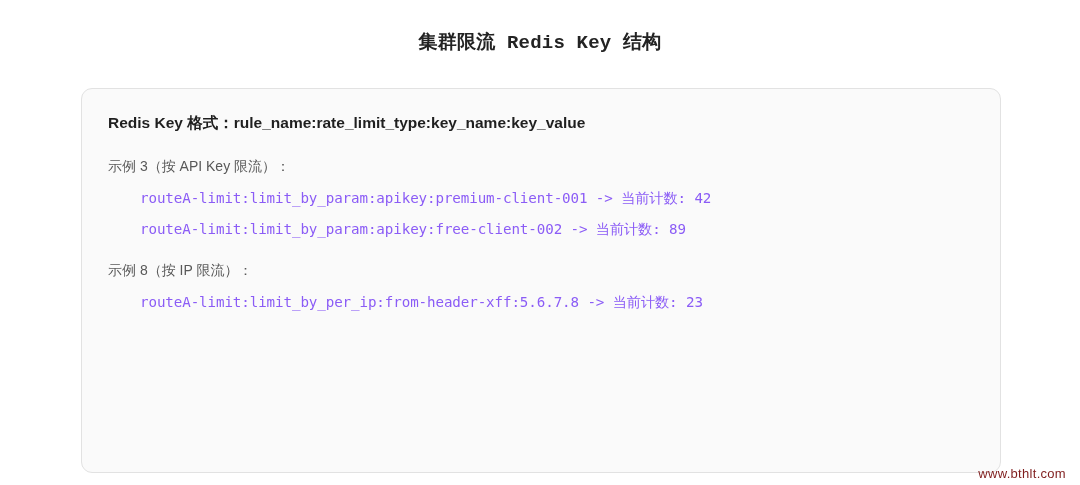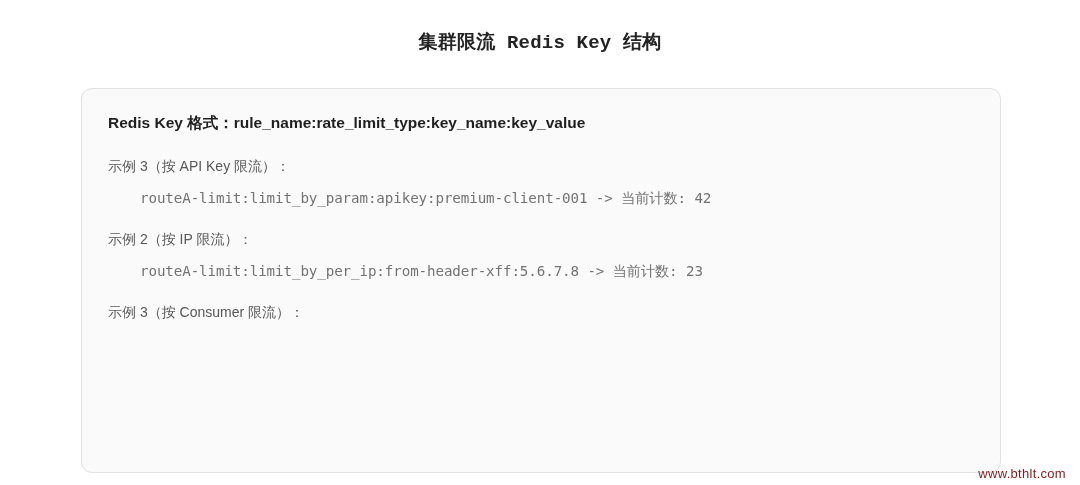--- a/index.html
+++ b/index.html
@@ -80,21 +80,21 @@
     font-size: 14px;
     color: #585858;
     line-height: 22px;
     margin-bottom: 6px;
     white-space: nowrap;
   }
 
   .code-line {
     font-family: "DejaVu Sans Mono", "Liberation Mono", monospace;
     font-size: 14.2px;
-    color: #737373;
+    color: #8b5cf6;
     line-height: 31px;
     white-space: pre;
     padding-left: 32px;
     letter-spacing: -0.1px;
   }
 
   .watermark {
     position: absolute;
     right: 14px;
     bottom: 4px;
@@ -114,29 +114,29 @@
   <div class="card">
     <div class="card-inner">
 
       <div class="format-line">
         <span class="fmt-label">Redis Key 格式：</span><span class="fmt-value">rule_name:rate_limit_type:key_name:key_value</span>
       </div>
 
       <div class="example-block">
         <div class="example-label">示例 3（按 API Key 限流）：</div>
         <div class="code-line">routeA-limit:limit_by_param:apikey:premium-client-001 -&gt; 当前计数: 42</div>
+        <div class="code-line">routeA-limit:limit_by_param:apikey:free-client-002 -&gt; 当前计数: 89</div>
       </div>
 
       <div class="example-block">
-        <div class="example-label">示例 2（按 IP 限流）：</div>
+        <div class="example-label">示例 8（按 IP 限流）：</div>
         <div class="code-line">routeA-limit:limit_by_per_ip:from-header-xff:5.6.7.8 -&gt; 当前计数: 23</div>
       </div>
 
       <div class="example-block">
-        <div class="example-label">示例 3（按 Consumer 限流）：</div>
       </div>
 
     </div>
   </div>
 
   <div class="watermark">www.bthlt.com</div>
 
 </div>
 
 </body></html>

